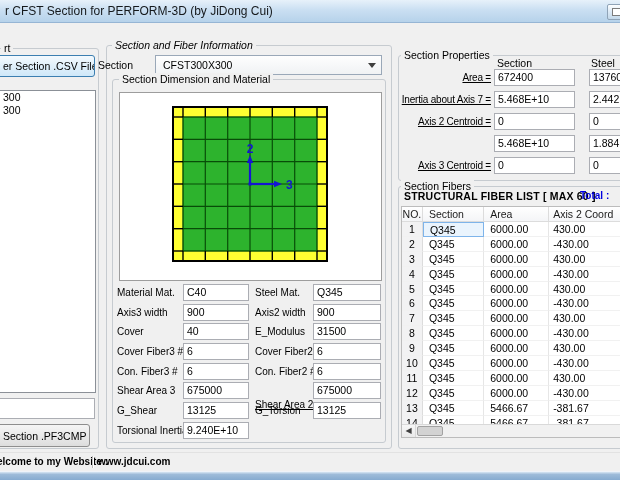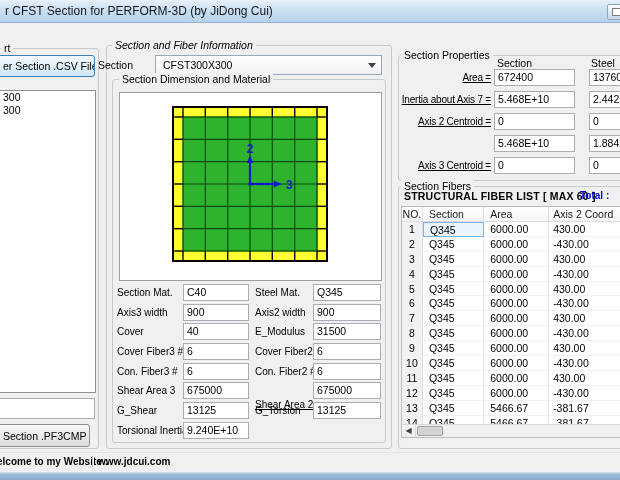--- a/index.html
+++ b/index.html
@@ -158,21 +158,21 @@
         <polygon points="130,62 126.8,70 133.2,70" fill="#1515d2"></polygon>
         <line x1="130" y1="91" x2="156" y2="91" stroke="#1515d2" stroke-width="2.2"></line>
         <polygon points="162,91 154,87.8 154,94.2" fill="#1515d2"></polygon>
         <rect x="128.5" y="89.5" width="3" height="3" fill="#1515d2"></rect>
         <text x="130" y="60" text-anchor="middle" font-size="12" font-weight="bold" fill="#1515d2" font-family="Liberation Sans, sans-serif">2</text>
         <text x="166" y="96" font-size="12" font-weight="bold" fill="#1515d2" font-family="Liberation Sans, sans-serif">3</text>
       </g>
     </svg>
   </div>
 
-  <div class="lb" style="left:117px;top:284px;">Section Mat.</div>
+  <div class="lb" style="left:117px;top:284px;">Material Mat.</div>
   <div class="tbox" style="left:183px;top:284px;width:66px;">C40</div>
   <div class="lb" style="left:255px;top:284px;">Steel Mat.</div>
   <div class="tbox" style="left:313px;top:284px;width:68px;">Q345</div>
 
   <div class="lb" style="left:117px;top:304px;">Axis3 width</div>
   <div class="tbox" style="left:183px;top:304px;width:66px;">900</div>
   <div class="lb" style="left:255px;top:304px;">Axis2 width</div>
   <div class="tbox" style="left:313px;top:304px;width:68px;">900</div>
 
   <div class="lb" style="left:117px;top:323px;">Cover</div>

